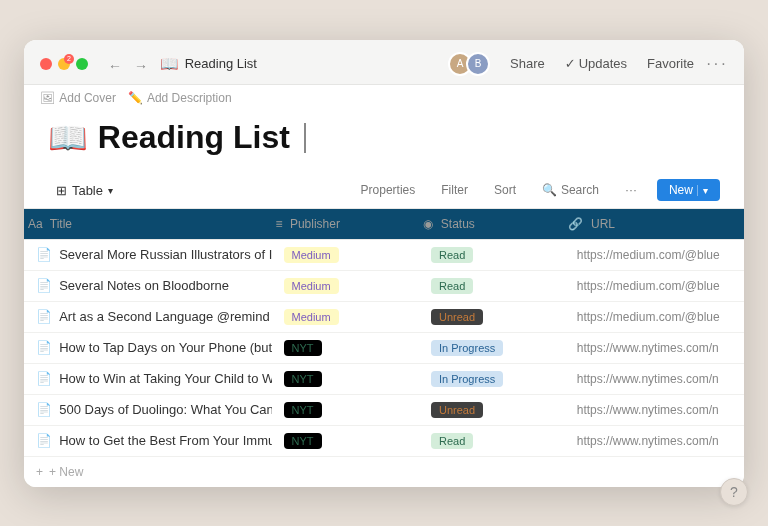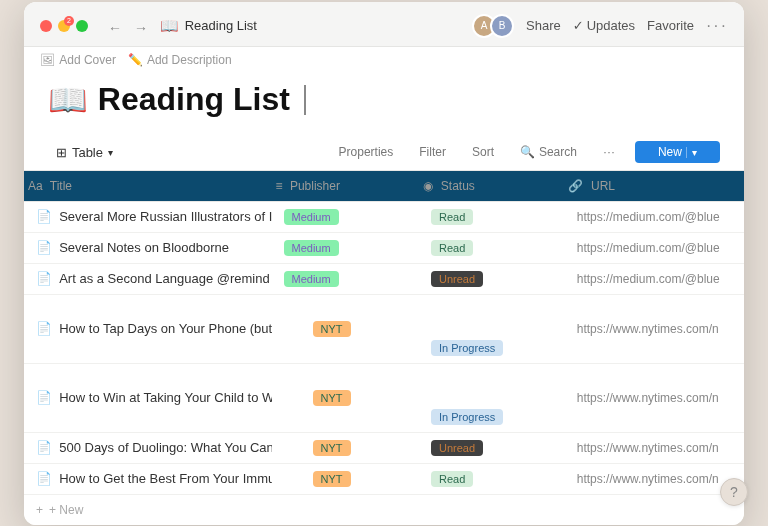--- a/index.html
+++ b/index.html
@@ -104,20 +104,21 @@
     .avatar:nth-child(2) { margin-left: -6px; background: #8b9dc3; }
     .action-btn {
       background: none;
       border: none;
       cursor: pointer;
       font-size: 13px;
       color: #555;
       display: flex;
       align-items: center;
       gap: 3px;
+      margin-left: 8px;
     }
     .action-btn .check { color: #555; }
     .more-btn {
       background: none;
       border: none;
       cursor: pointer;
       font-size: 16px;
       color: #888;
       letter-spacing: 2px;
     }
@@ -205,21 +206,21 @@
       font-size: 12px;
       color: #777;
       padding: 3px 6px;
       border-radius: 4px;
     }
     .new-btn {
       background: #2383e2;
       color: white;
       border: none;
       border-radius: 4px;
-      padding: 4px 23px;
+      padding: 4px 12px;
       font-size: 12px;
       font-weight: 500;
       cursor: pointer;
       display: flex;
       align-items: center;
       gap: 4px;
     }
     .new-btn-arrow {
       font-size: 10px;
       border-left: 1px solid rgba(255,255,255,0.4);
@@ -268,25 +269,25 @@
       font-size: 13px;
     }
     .doc-icon { color: #bbb; font-size: 13px; }
     .badge {
       display: inline-block;
       padding: 2px 8px;
       border-radius: 4px;
       font-size: 11px;
       font-weight: 500;
     }
-    .badge-medium { background: #86efac; color: #7c5cbf; }
-    .badge-nyt { background: #fdba74; color: #2d6a4f; margin-left: 29px; }
+    .badge-medium { background: #fef9c3; color: #7c5cbf; }
+    .badge-nyt { background: #000000; color: #2d6a4f; }
     .badge-read { background: #d4edda; color: #2d6a4f; }
     .badge-unread { background: #404040; color: #c47a3a; }
-    .badge-inprogress { background: #cfe2f3; color: #2a6496; margin-top: 38px; }
+    .badge-inprogress { background: #cfe2f3; color: #2a6496; }
     .url-text { color: #888; font-size: 12px; }
     .add-row {
       padding: 8px 12px;
       display: flex;
       align-items: center;
       gap: 6px;
       color: #aaa;
       font-size: 12px;
       cursor: pointer;
     }

